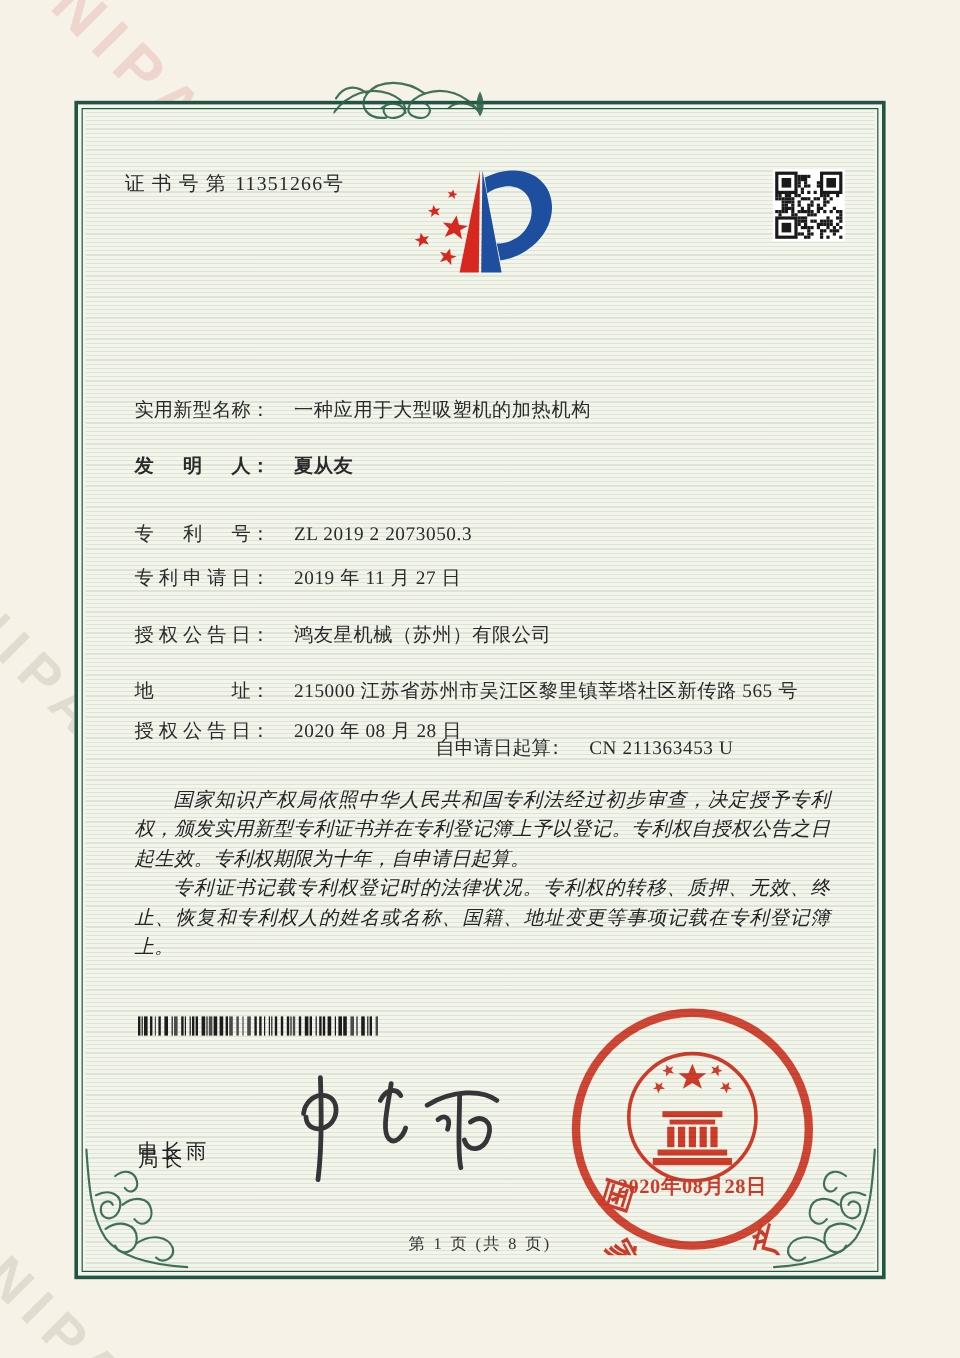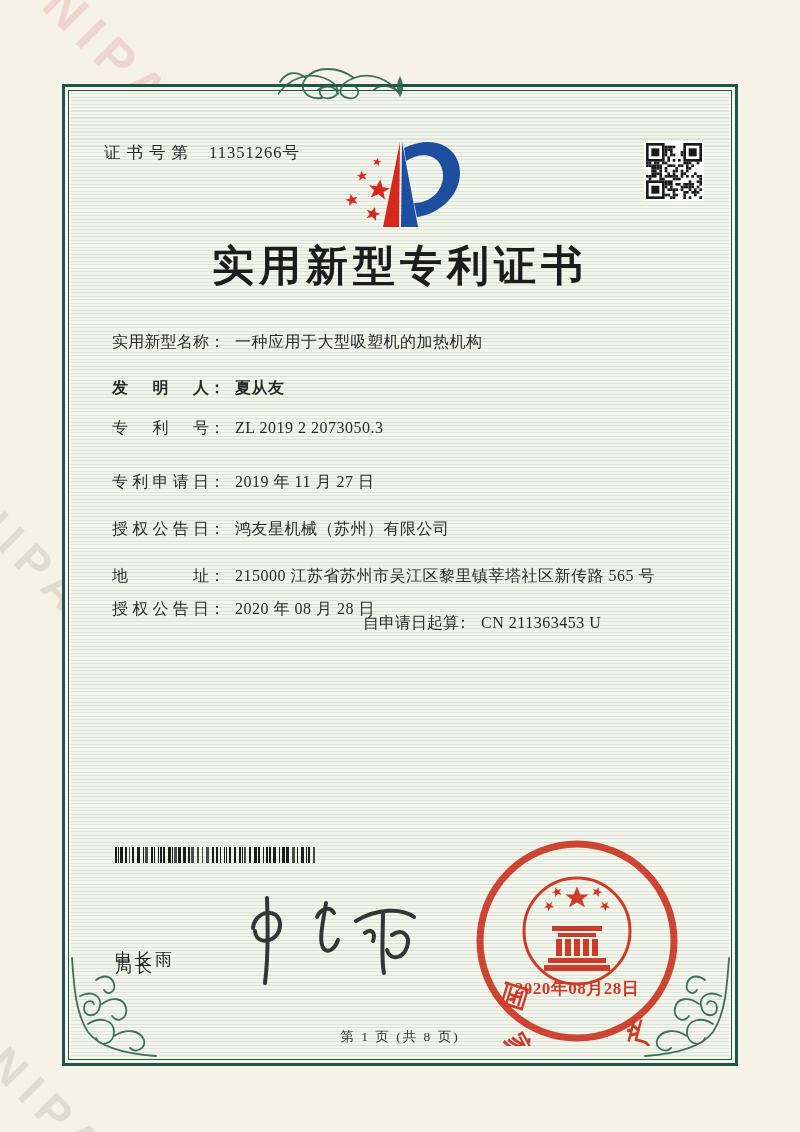--- a/index.html
+++ b/index.html
@@ -18,29 +18,29 @@
       letter-spacing:10px;transform:rotate(45deg);transform-origin:left top;
       pointer-events:none;user-select:none;}
   .wm-gray{font-size:46px;color:rgba(178,166,154,.30);}
   .wm-pink{font-size:52px;color:rgba(224,168,168,.38);}
   .wm-member{font-size:24px;color:rgba(226,148,150,.42);letter-spacing:6px;transform:rotate(18deg);}
 
   .content{position:absolute;inset:0;color:#2a2a2a;}
 
   .cert-no{position:absolute;left:104px;top:142px;font-size:16.5px;letter-spacing:1px;}
   .cert-no .zh{letter-spacing:6px;}
-  .cert-no .num{letter-spacing:1px;margin-left:15px;}
+  .cert-no .num{letter-spacing:1px;margin-left:2px;}
 
   .doc-title{position:absolute;left:0;top:238px;width:800px;text-align:center;
      font-size:42px;font-weight:bold;letter-spacing:5px;color:#1c1c1c;}
 
   .rows{position:absolute;left:112px;top:0;width:600px;font-size:16px;}
   .row{position:absolute;left:0;white-space:nowrap;}
   .row .lbl{display:inline-block;width:97px;text-align:justify;text-align-last:justify;}
-  .row .val{margin-left:10px;letter-spacing:.5px;}
+  .row .val{margin-left:20px;letter-spacing:.5px;}
   .row.second{left:251px;}
   .row.second .lbl{width:92px;}
 
   .paras{position:absolute;left:112px;top:655px;width:580px;font-size:16.2px;
      line-height:24.4px;text-align:justify;font-style:italic;color:#242424;letter-spacing:.3px;}
   .paras p{margin:0;text-indent:2em;}
 
   .barcode{position:absolute;left:115px;top:847px;height:16px;display:flex;align-items:stretch;}
   .barcode div{height:100%;}
 
@@ -282,49 +282,52 @@
         <rect x="4.666666666666666" y="4.666666666666666" width="13.333333333333332" height="13.333333333333332" fill="#fff"></rect>
         <rect x="7.333333333333333" y="7.333333333333333" width="8" height="8" fill="#1a1a1a"></rect>
         <rect x="39.33333333333333" y="2" width="18.666666666666664" height="18.666666666666664" fill="#1a1a1a"></rect>
         <rect x="41.99999999999999" y="4.666666666666666" width="13.333333333333332" height="13.333333333333332" fill="#fff"></rect>
         <rect x="44.666666666666664" y="7.333333333333333" width="8" height="8" fill="#1a1a1a"></rect>
         <rect x="2" y="39.33333333333333" width="18.666666666666664" height="18.666666666666664" fill="#1a1a1a"></rect>
         <rect x="4.666666666666666" y="41.99999999999999" width="13.333333333333332" height="13.333333333333332" fill="#fff"></rect>
         <rect x="7.333333333333333" y="44.666666666666664" width="8" height="8" fill="#1a1a1a"></rect>
       </svg>
 
-    <div class="doc-title">实用新型专利证书</div>
 
     <div class="rows">
       <div class="row" style="top:332px;">
         <span class="lbl">实用新型名称</span><span>：</span><span class="val">一种应用于大型吸塑机的加热机构</span>
       </div>
       <div class="row" style="top:378px;font-weight:bold;">
         <span class="lbl">发明人</span><span>：</span><span class="val">夏从友</span>
       </div>
-      <div class="row" style="top:418px;">
+      <div class="row" style="top:435px;">
         <span class="lbl">专利号</span><span>：</span><span class="val">ZL 2019 2 2073050.3</span>
       </div>
       <div class="row" style="top:472px;">
         <span class="lbl">专利申请日</span><span>：</span><span class="val">2019 年 11 月 27 日</span>
       </div>
       <div class="row" style="top:519px;">
         <span class="lbl">授权公告日</span><span>：</span><span class="val">鸿友星机械（苏州）有限公司</span>
       </div>
       <div class="row" style="top:566px;">
         <span class="lbl">地址</span><span>：</span><span class="val">215000 江苏省苏州市吴江区黎里镇莘塔社区新传路 565 号</span>
       </div>
       <div class="row" style="top:599px;">
         <span class="lbl">授权公告日</span><span>：</span><span class="val">2020 年 08 月 28 日</span>
       </div>
       <div class="row second" style="top:613px;">
         <span class="lbl">自申请日起算</span><span>：</span><span class="val">CN 211363453 U</span>
       </div>
     </div>
 
+    <div class="paras">
+      <p>国家知识产权局依照中华人民共和国专利法经过初步审查，决定授予专利权，颁发实用新型专利证书并在专利登记簿上予以登记。专利权自授权公告之日起生效。专利权期限为十年，自申请日起算。</p>
+      <p>专利证书记载专利权登记时的法律状况。专利权的转移、质押、无效、终止、恢复和专利权人的姓名或名称、国籍、地址变更等事项记载在专利登记簿上。</p>
+    </div>
 
     <div class="barcode" id="barcode">
         <div style="width: 2px; background: rgb(28, 28, 28);"></div>
         <div style="width: 1px; background: transparent;"></div>
         <div style="width: 1px; background: rgb(28, 28, 28);"></div>
         <div style="width: 1px; background: transparent;"></div>
         <div style="width: 3px; background: rgb(28, 28, 28);"></div>
         <div style="width: 2px; background: transparent;"></div>
         <div style="width: 2px; background: rgb(28, 28, 28);"></div>
         <div style="width: 2px; background: transparent;"></div>

